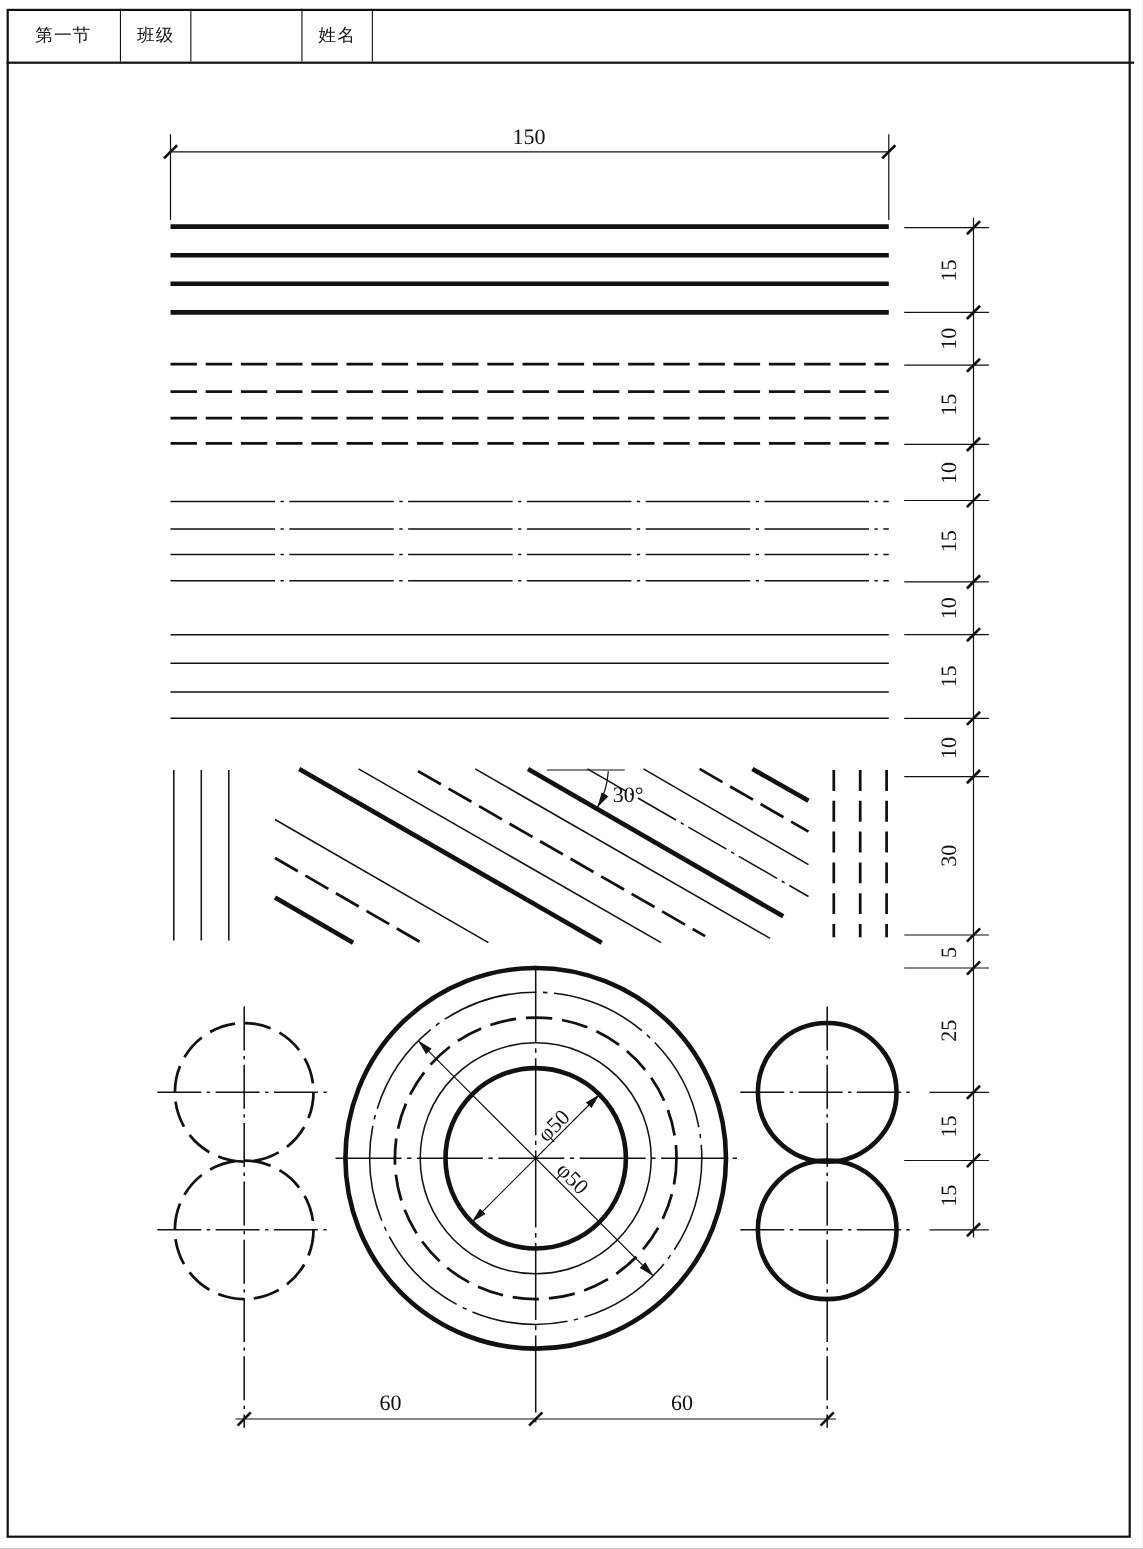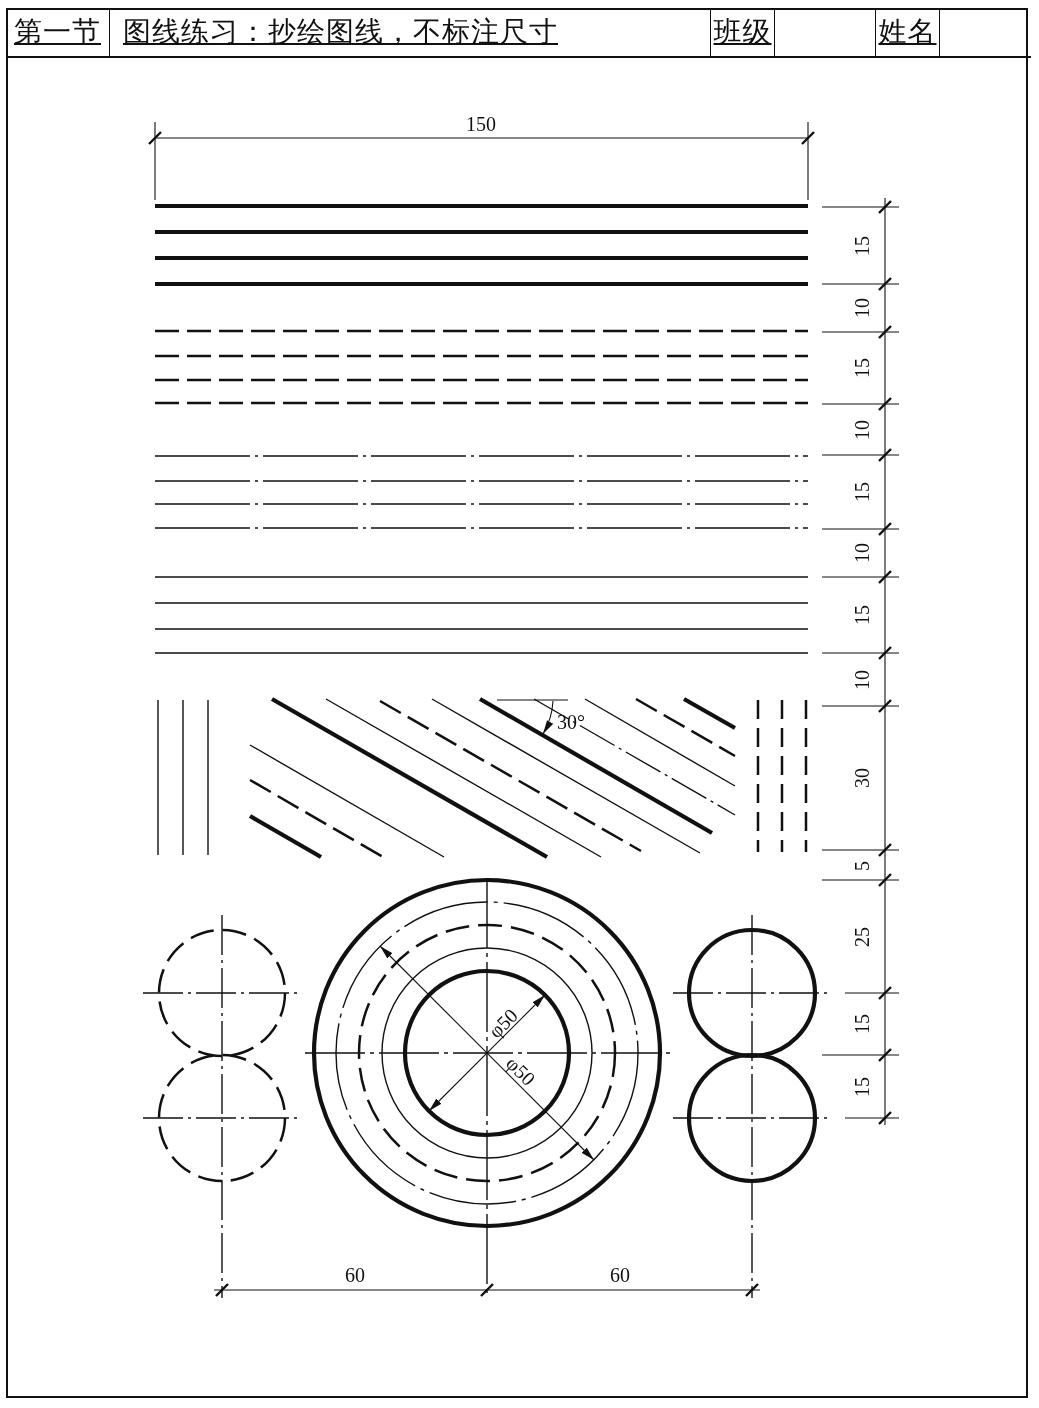--- a/index.html
+++ b/index.html
@@ -3,21 +3,21 @@
 <meta charset="utf-8">
 <style>
   html,body{margin:0;padding:0;background:#888;}
   .page{position:relative;width:1039px;height:1408px;background:#fff;overflow:hidden;
         font-family:"Liberation Serif",serif;color:#111;}
   .sheet-border{position:absolute;left:6px;top:8px;width:1022px;height:1390px;
         border:2.5px solid #111;box-sizing:border-box;}
   .header-row{position:absolute;left:6px;top:8px;width:1025px;height:50px;display:flex;
         box-sizing:border-box;border-bottom:2px solid #111;}
   .hcell{box-sizing:border-box;border-right:1.8px solid #111;display:flex;align-items:center;
-        justify-content:center;font-size:28px;letter-spacing:1px;text-decoration:underline;}
+        justify-content:center;font-size:16px;letter-spacing:1px;}
   .hcell.left{justify-content:flex-start;padding-left:13px;}
   .hcell.last{border-right:none;}
   .w-section{width:104px;}.w-title{width:601px;}.w-classlbl{width:64px;}
   .w-classval{width:101px;}.w-namelbl{width:64px;}.w-nameval{flex:1;}
   svg{position:absolute;left:0;top:0;}
   svg line,svg circle,svg path,svg rect{stroke:#111;fill:none;stroke-linecap:butt;}
   .thick{stroke-width:4.2;}
   .thin{stroke-width:1.4;}
   .dash{stroke-width:2.5;stroke-dasharray:24 8;}
   .dashv{stroke-width:2.5;stroke-dasharray:19 9;}
@@ -28,21 +28,20 @@
   .dimtxt{font-family:"Liberation Serif",serif;font-size:20px;fill:#111;stroke:none;}
   .arrowhead{fill:#111;stroke:none;}
 </style>
 </head>
 <body>
 
 <div class="page">
 
   <div class="header-row">
     <div class="hcell w-section">第一节</div>
-    <div class="hcell w-title left">图线练习：抄绘图线，不标注尺寸</div>
     <div class="hcell w-classlbl">班级</div>
     <div class="hcell w-classval"></div>
     <div class="hcell w-namelbl">姓名</div>
     <div class="hcell w-nameval last"></div>
   </div>
 
   <div class="sheet-border"></div>
 
   <svg width="1039" height="1408" viewBox="0 0 1039 1408">
     <defs>

